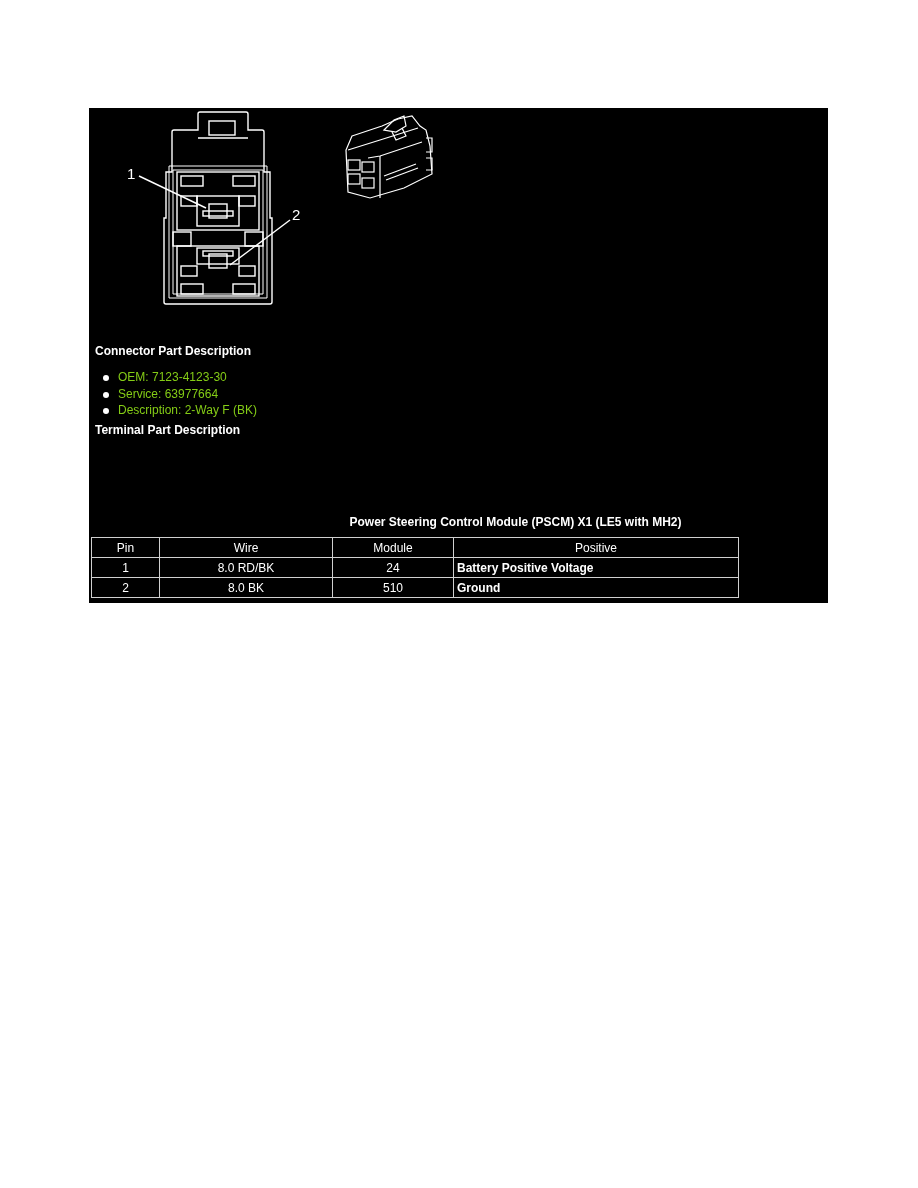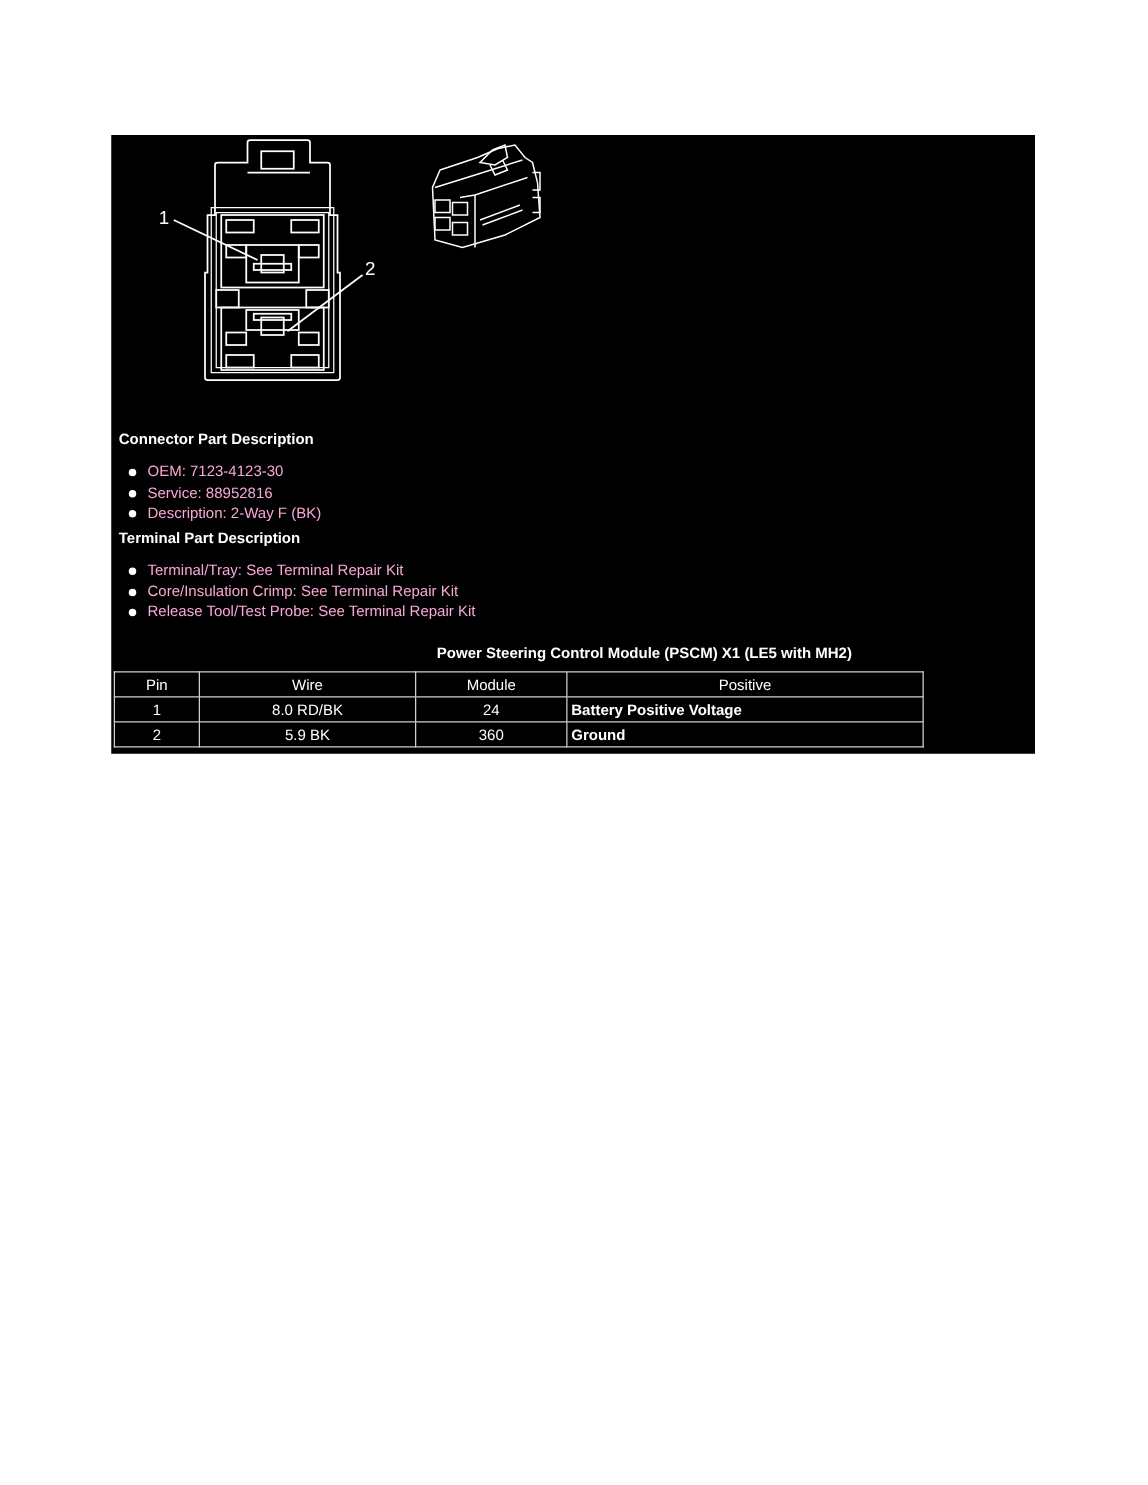--- a/index.html
+++ b/index.html
@@ -6,21 +6,21 @@
     body { width: 918px; height: 1188px; position: relative; font-family: "Liberation Sans", sans-serif; }
     .panel {
       position: absolute; left: 89px; top: 108px; width: 739px; height: 495px;
       background: #000000; color: #ffffff;
     }
     .diagram { position: absolute; left: 0; top: 0; width: 360px; height: 230px; }
     .section-title {
       position: absolute; left: 6px; font-weight: bold; font-size: 12px; color: #ffffff;
     }
     .bullets { position: absolute; left: 14px; margin: 0; padding: 0; list-style: none; font-size: 12px; }
-    .bullets li { height: 16.5px; line-height: 16.5px; position: relative; padding-left: 15px; color: #f9a8d4; }
+    .bullets li { height: 16.5px; line-height: 16.5px; position: relative; padding-left: 15px; color: #84cc16; }
     .bullets li .dot {
       position: absolute; left: 0; top: 6px; width: 6px; height: 6px; border-radius: 50%; background: #ffffff;
     }
     .table-title {
       position: absolute; left: 0; top: 407px; width: 853px; text-align: center;
       font-weight: bold; font-size: 12px; color: #ffffff;
     }
     table.pins {
       position: absolute; left: 2px; top: 429px; width: 648px; border-collapse: collapse;
       font-size: 12px; color: #ffffff;
@@ -89,30 +89,25 @@
       <path d="M44,14 L54,4 L64,0 L66,10 L56,16 Z"></path>
       <path d="M52,16 L56,24 L66,20 L62,12"></path>
       <path d="M86,22 L92,22 L92,36 L86,36"></path>
       <path d="M86,42 L92,42 L92,54 L86,54"></path>
     </g>
   </svg>
 
   <div class="section-title" style="top:236px;">Connector Part Description</div>
   <ul class="bullets" style="top:261px;">
     <li><span class="dot"></span><span>OEM: 7123-4123-30</span></li>
-    <li><span class="dot"></span><span>Service: 88952816</span></li>
+    <li><span class="dot"></span><span>Service: 63977664</span></li>
     <li><span class="dot"></span><span>Description: 2-Way F (BK)</span></li>
   </ul>
 
   <div class="section-title" style="top:315px;">Terminal Part Description</div>
-  <ul class="bullets" style="top:340px;">
-    <li><span class="dot"></span><span>Terminal/Tray: See Terminal Repair Kit</span></li>
-    <li><span class="dot"></span><span>Core/Insulation Crimp: See Terminal Repair Kit</span></li>
-    <li><span class="dot"></span><span>Release Tool/Test Probe: See Terminal Repair Kit</span></li>
-  </ul>
 
   <div class="table-title">Power Steering Control Module (PSCM) X1 (LE5 with MH2)</div>
   <table class="pins">
     <colgroup>
       <col style="width:68px">
       <col style="width:173px">
       <col style="width:121px">
       <col>
     </colgroup>
     <thead>
@@ -125,19 +120,19 @@
     </thead>
     <tbody>
       <tr>
         <td class="c">1</td>
         <td class="c">8.0 RD/BK</td>
         <td class="c">24</td>
         <td class="l">Battery Positive Voltage</td>
       </tr>
       <tr>
         <td class="c">2</td>
-        <td class="c">5.9 BK</td>
-        <td class="c">360</td>
+        <td class="c">8.0 BK</td>
+        <td class="c">510</td>
         <td class="l">Ground</td>
       </tr>
     </tbody>
   </table>
 </div>
 
 </body></html>

